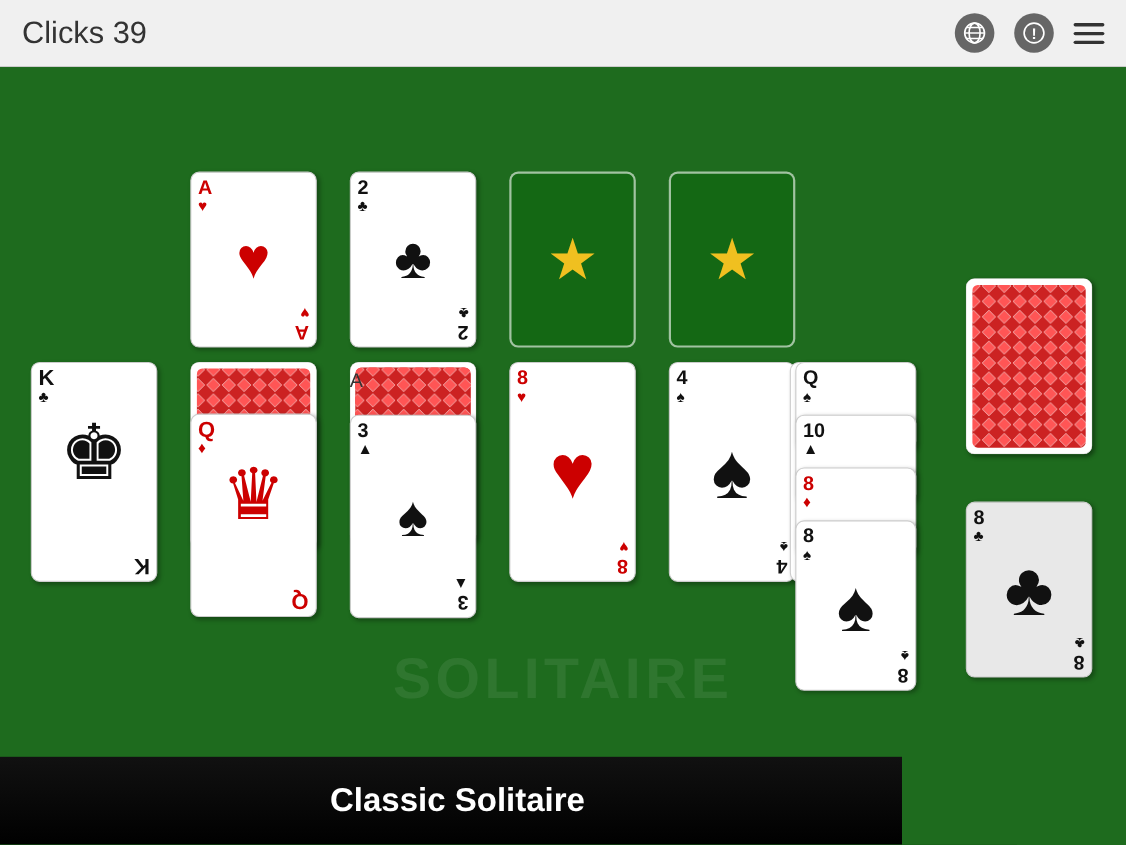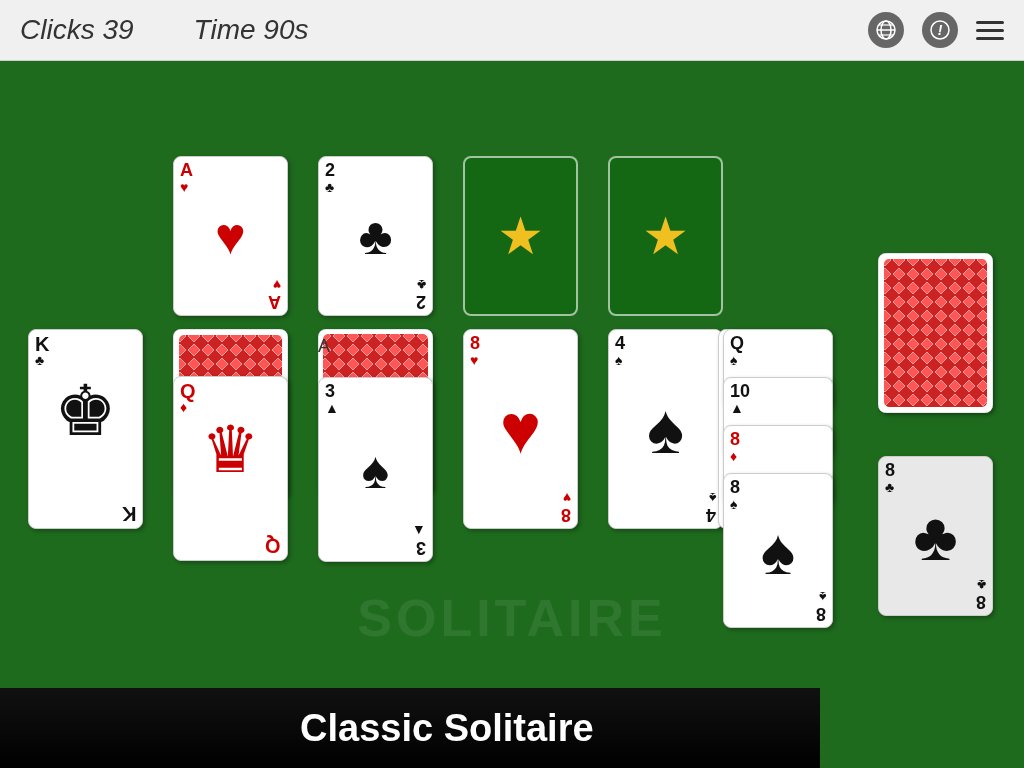--- a/index.html
+++ b/index.html
@@ -14,21 +14,20 @@
     
     #header {
       width: 1024px;
       height: 61px;
       background: #f0f0f0;
       display: flex;
       align-items: center;
       justify-content: space-between;
       padding: 0 20px;
       border-bottom: 1px solid #ccc;
-      font-style: italic;
     }
     .header-stats {
       display: flex;
       gap: 60px;
     }
     .stat-label {
       font-size: 28px;
       color: #333;
       font-weight: 400;
     }
@@ -93,21 +92,21 @@
       bottom: 0;
       left: 0;
       width: 820px;
       height: 80px;
       background: linear-gradient(to bottom, #111, #000);
       display: flex;
       align-items: center;
       padding-left: 300px;
     }
     .bottom-banner-text {
-      font-size: 38px;
+      font-size: 30px;
       font-weight: bold;
       color: white;
     }
 
     
     .card {
       border-radius: 8px;
       background: white;
       border: 1px solid #ccc;
       position: absolute;
@@ -181,21 +180,20 @@
       left: 50%;
       transform: translate(-50%, -50%);
     }
   </style>
 </head>
 <body>
 
 <div id="header">
   <div class="header-stats">
     <span class="stat-label">Clicks 39</span>
-    <span class="stat-label">Time 90s</span>
   </div>
   <div class="header-icons">
     <div class="header-icon globe">
       <svg width="22" height="22" viewBox="0 0 22 22">
         <circle cx="11" cy="11" r="9" fill="none" stroke="white" stroke-width="1.5"></circle>
         <ellipse cx="11" cy="11" rx="5" ry="9" fill="none" stroke="white" stroke-width="1.5"></ellipse>
         <line x1="2" y1="11" x2="20" y2="11" stroke="white" stroke-width="1.5"></line>
         <line x1="4" y1="6" x2="18" y2="6" stroke="white" stroke-width="1.2"></line>
         <line x1="4" y1="16" x2="18" y2="16" stroke="white" stroke-width="1.2"></line>
       </svg>

